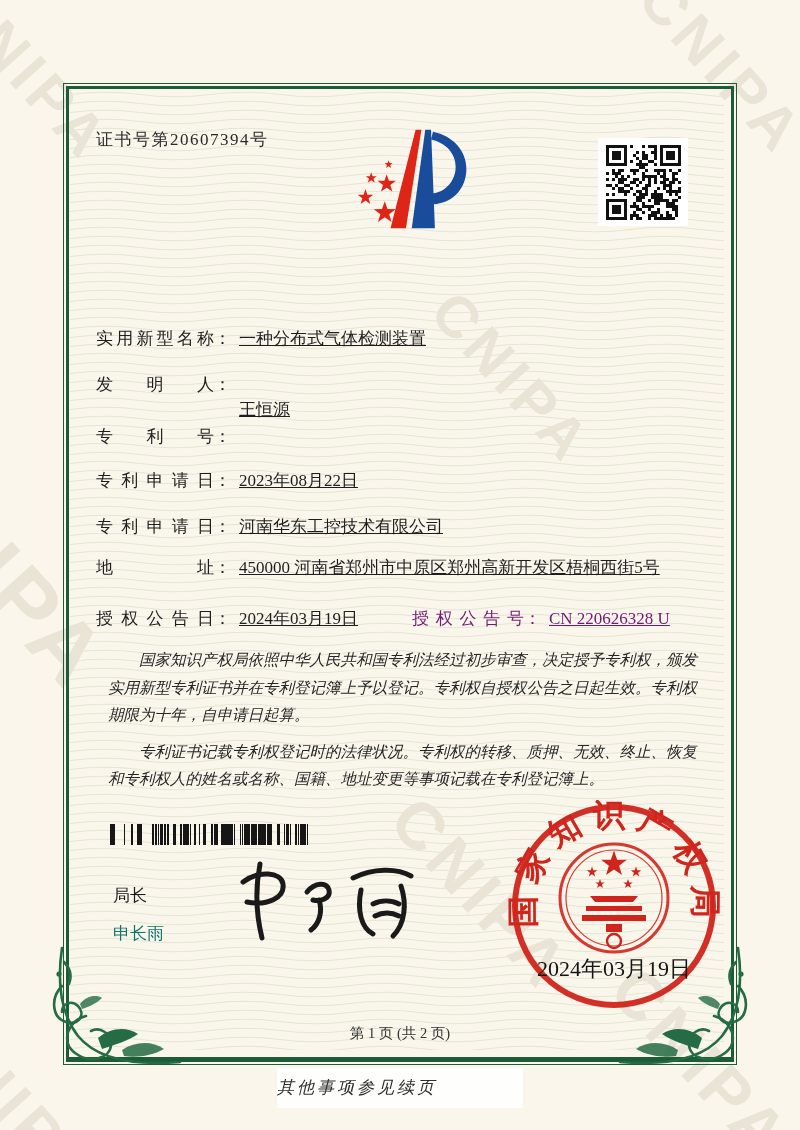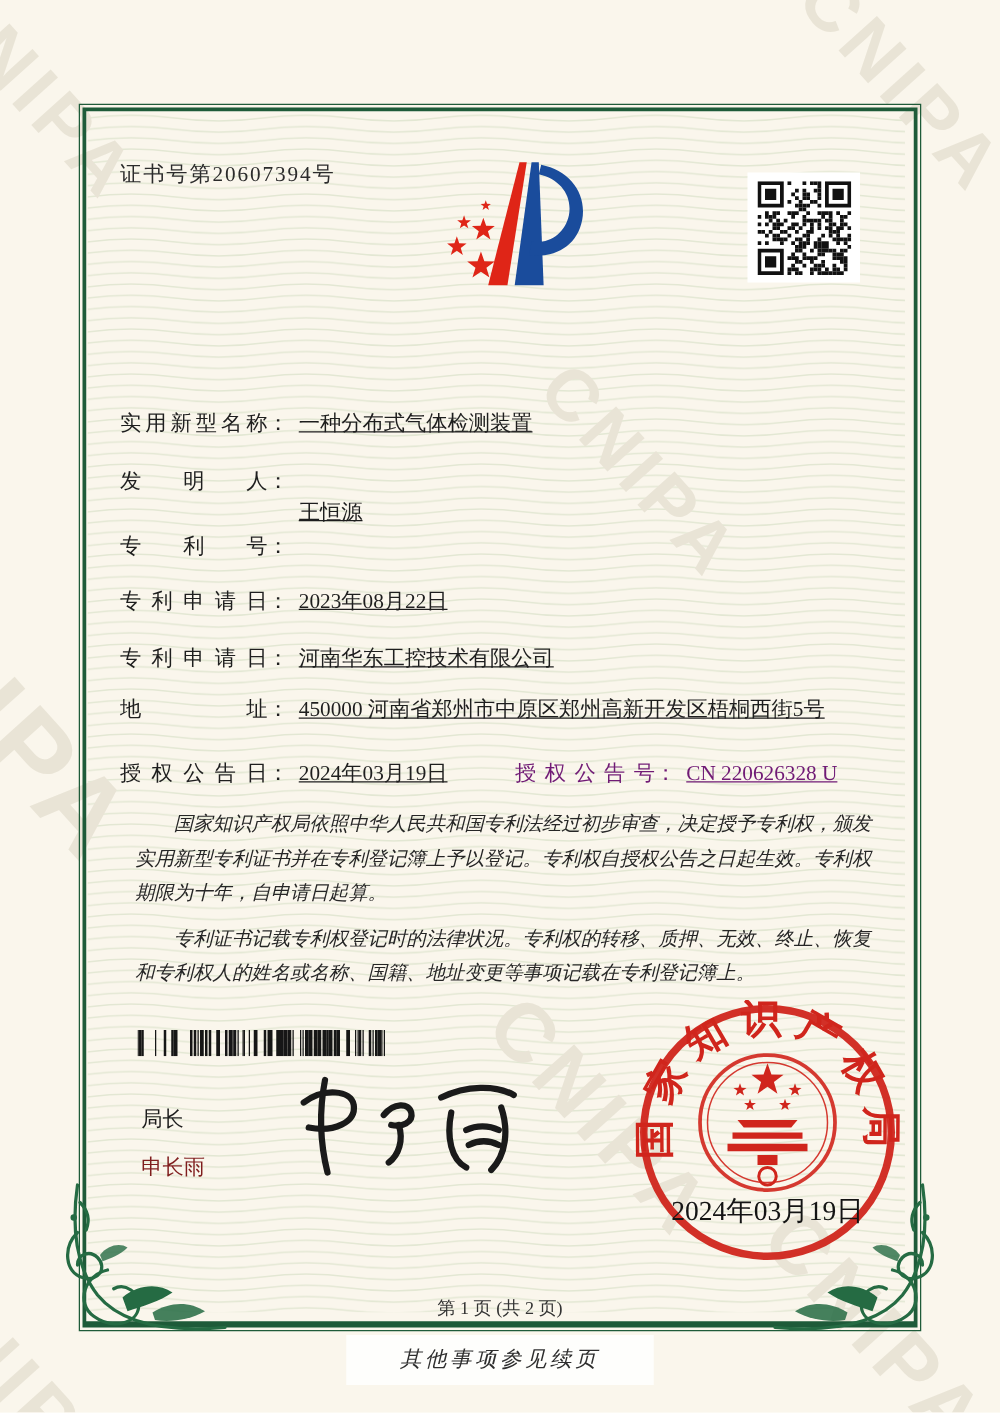--- a/index.html
+++ b/index.html
@@ -28,26 +28,26 @@
   .colon{flex:none;}
   .val{margin-left:8px;text-decoration:underline;}
   .row2{position:absolute;left:412px;display:flex;font-size:17px;line-height:25px;color:#701a75;}
   .row2 .lbl{width:112px;}
   .paras{position:absolute;left:96px;top:646px;width:616px;}
   .paras p{margin:0 0 9px 12px;text-indent:2em;font-style:italic;font-size:15.5px;line-height:1.78;color:#262626;}
   .barcode{position:absolute;left:110px;top:824px;}
   .sig-title{position:absolute;left:113px;top:884px;font-family:"Liberation Sans","DejaVu Sans",sans-serif;
              font-size:17px;color:#1c1c1c;}
   .sig-name{position:absolute;left:113px;top:922px;font-family:Liberation Serif, serif;
-            font-size:17px;color:#7f1d1d;}
+            font-size:17px;color:#0f766e;}
   .signature{position:absolute;left:215px;top:852px;}
   .seal{position:absolute;left:508px;top:800px;}
-  .pagenum{position:absolute;left:0;right:0;top:1024px;text-align:center;font-size:14.5px;color:#333;margin-top:13px;}
+  .pagenum{position:absolute;left:0;right:0;top:1024px;text-align:center;font-size:14.5px;color:#333;}
   .note{position:absolute;left:277px;top:1068px;width:246px;height:40px;background:#FEFEFC;
-        text-align:center;line-height:40px;font-style:italic;font-size:17px;letter-spacing:3px;color:#2e2e2e;}
+        line-height:40px;font-style:italic;font-size:17px;letter-spacing:3px;color:#2e2e2e;}
 </style>
 </head>
 <body>
 
 <div class="page">
 
   <svg width="0" height="0" style="position:absolute">
     <defs>
       <g id="star5">
           <polygon points="0,-10 -2.35,-3.24 -9.51,-3.09 -3.8,1.24 -5.88,8.09 0,4 5.88,8.09 3.8,1.24 9.51,-3.09 2.35,-3.24"></polygon>

